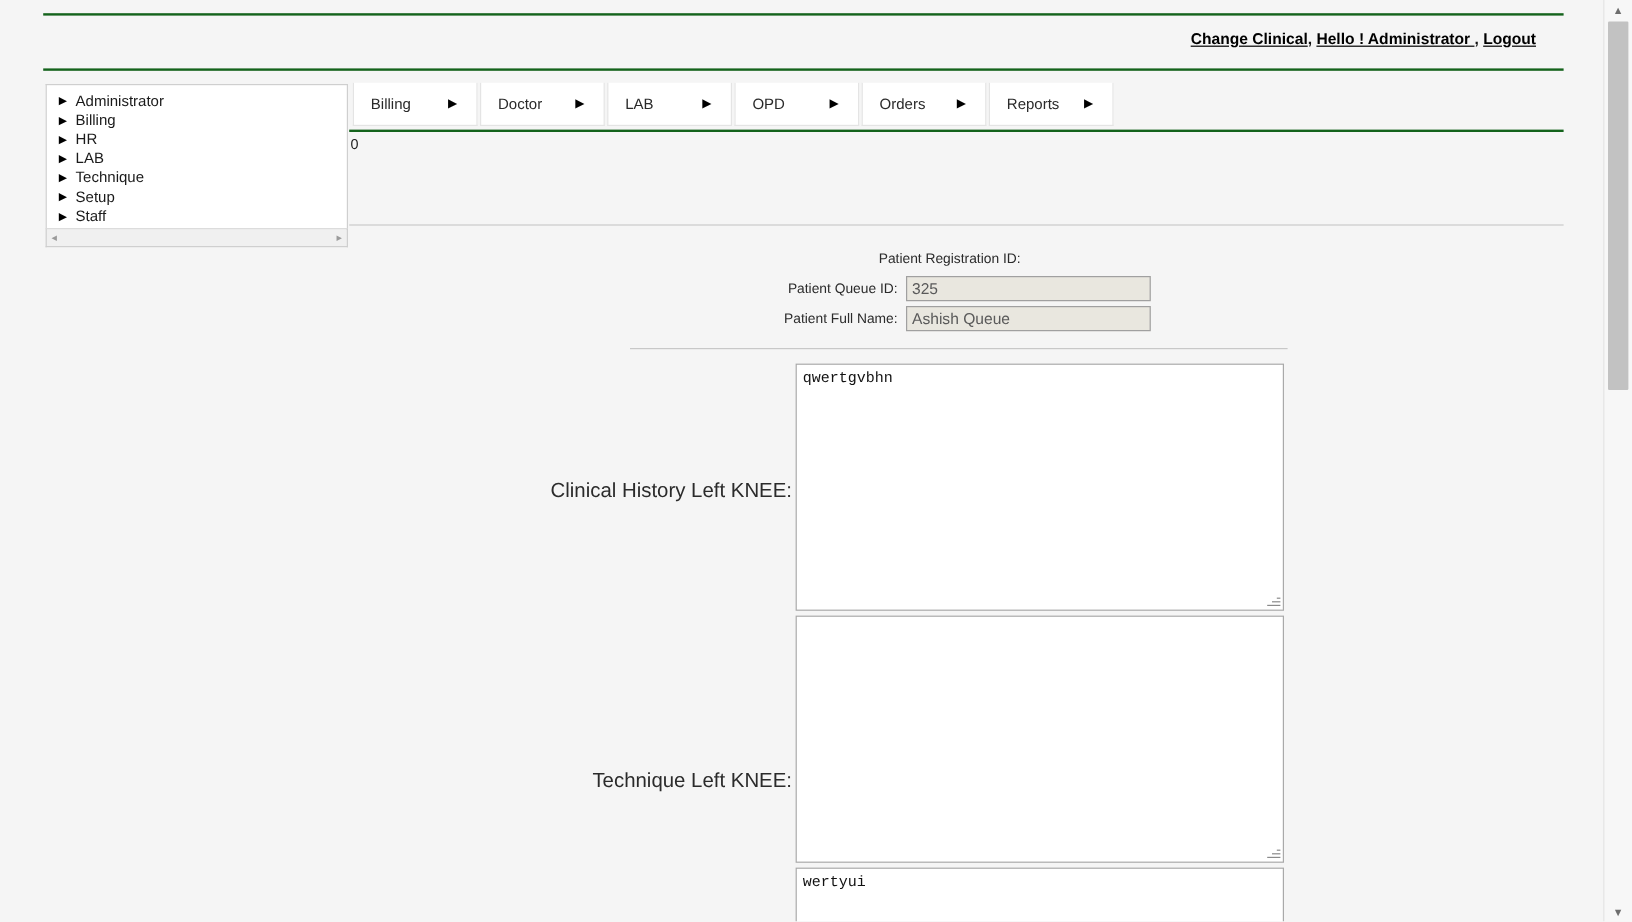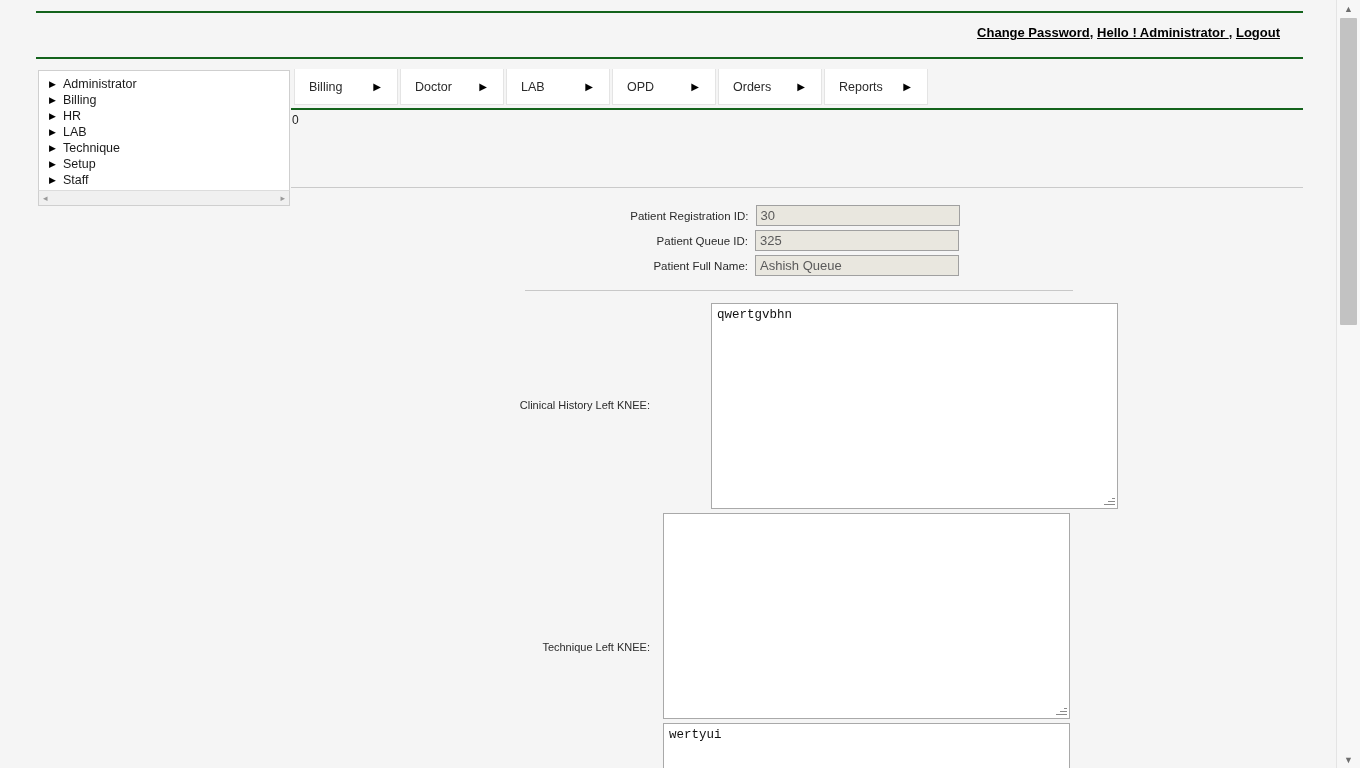--- a/index.html
+++ b/index.html
@@ -202,22 +202,22 @@
     border-top: 1px solid #c8c8c8;
   }
 
   
   .ta-row { position: absolute; left: 430px; }
   .ta-label {
     position: absolute;
     right: 0;
     width: 232px;
     text-align: right;
-    padding-right: 12px;
-    font-size: 11px;
+    padding-right: 2px;
+    font-size: 17px;
     color: #2b2b2b;
     white-space: nowrap;
   }
   .ta-box {
     position: absolute;
     background: #ffffff;
     border: 1px solid #a9a9a9;
     overflow: hidden;
   }
   .ta-text {
@@ -235,21 +235,21 @@
   }
   .ta-grip i {
     position: absolute;
     display: block;
     background: #8a8a8a;
     height: 1px;
     right: 1px;
     transform-origin: right center;
   }
 
-  #ta1-box { left: 663px; top: 303px; width: 407px; height: 206px; margin-left: 48px; }
+  #ta1-box { left: 663px; top: 303px; width: 407px; height: 206px; }
   #ta1-label { top: 399px; }
   #ta2-box { left: 663px; top: 513px; width: 407px; height: 206px; }
   #ta2-label { top: 630px; margin-top: 11px; }
   #ta3-box { left: 663px; top: 723px; width: 407px; height: 120px; }
 
   
   #vscroll {
     position: absolute;
     right: 0; top: 0;
     width: 24px; height: 768px;
@@ -273,21 +273,21 @@
   }
 </style>
 </head>
 <body>
 
 <div id="page">
   <div id="viewport">
 
     <div class="hr-green" id="hr-top"></div>
     <div id="header-links">
-      <a href="#">Change Password</a><span class="sep">, </span><a href="#">Hello ! Administrator </a><span class="sep">, </span><a href="#">Logout</a>
+      <a href="#">Change Clinical</a><span class="sep">, </span><a href="#">Hello ! Administrator </a><span class="sep">, </span><a href="#">Logout</a>
     </div>
     <div class="hr-green" id="hr-mid"></div>
 
     <div id="tree-panel">
       <div class="tree-item">
         <span class="tree-arrow">▶</span>
         <span class="tree-label">Administrator</span>
       </div>
       <div class="tree-item">
         <span class="tree-arrow">▶</span>
@@ -345,21 +345,20 @@
         <span class="menu-caret">▶</span>
       </div>
     </div>
     <div id="menu-underline"></div>
     <div id="stray-zero">0</div>
 
     <div id="title-rule"></div>
 
     <div class="ro-row" id="ro-row-1">
       <span class="ro-label">Patient Registration ID:</span>
-      <div class="ro-input">30</div>
     </div>
     <div class="ro-row" id="ro-row-2">
       <span class="ro-label">Patient Queue ID:</span>
       <div class="ro-input">325</div>
     </div>
     <div class="ro-row" id="ro-row-3">
       <span class="ro-label">Patient Full Name:</span>
       <div class="ro-input">Ashish Queue</div>
     </div>
 

